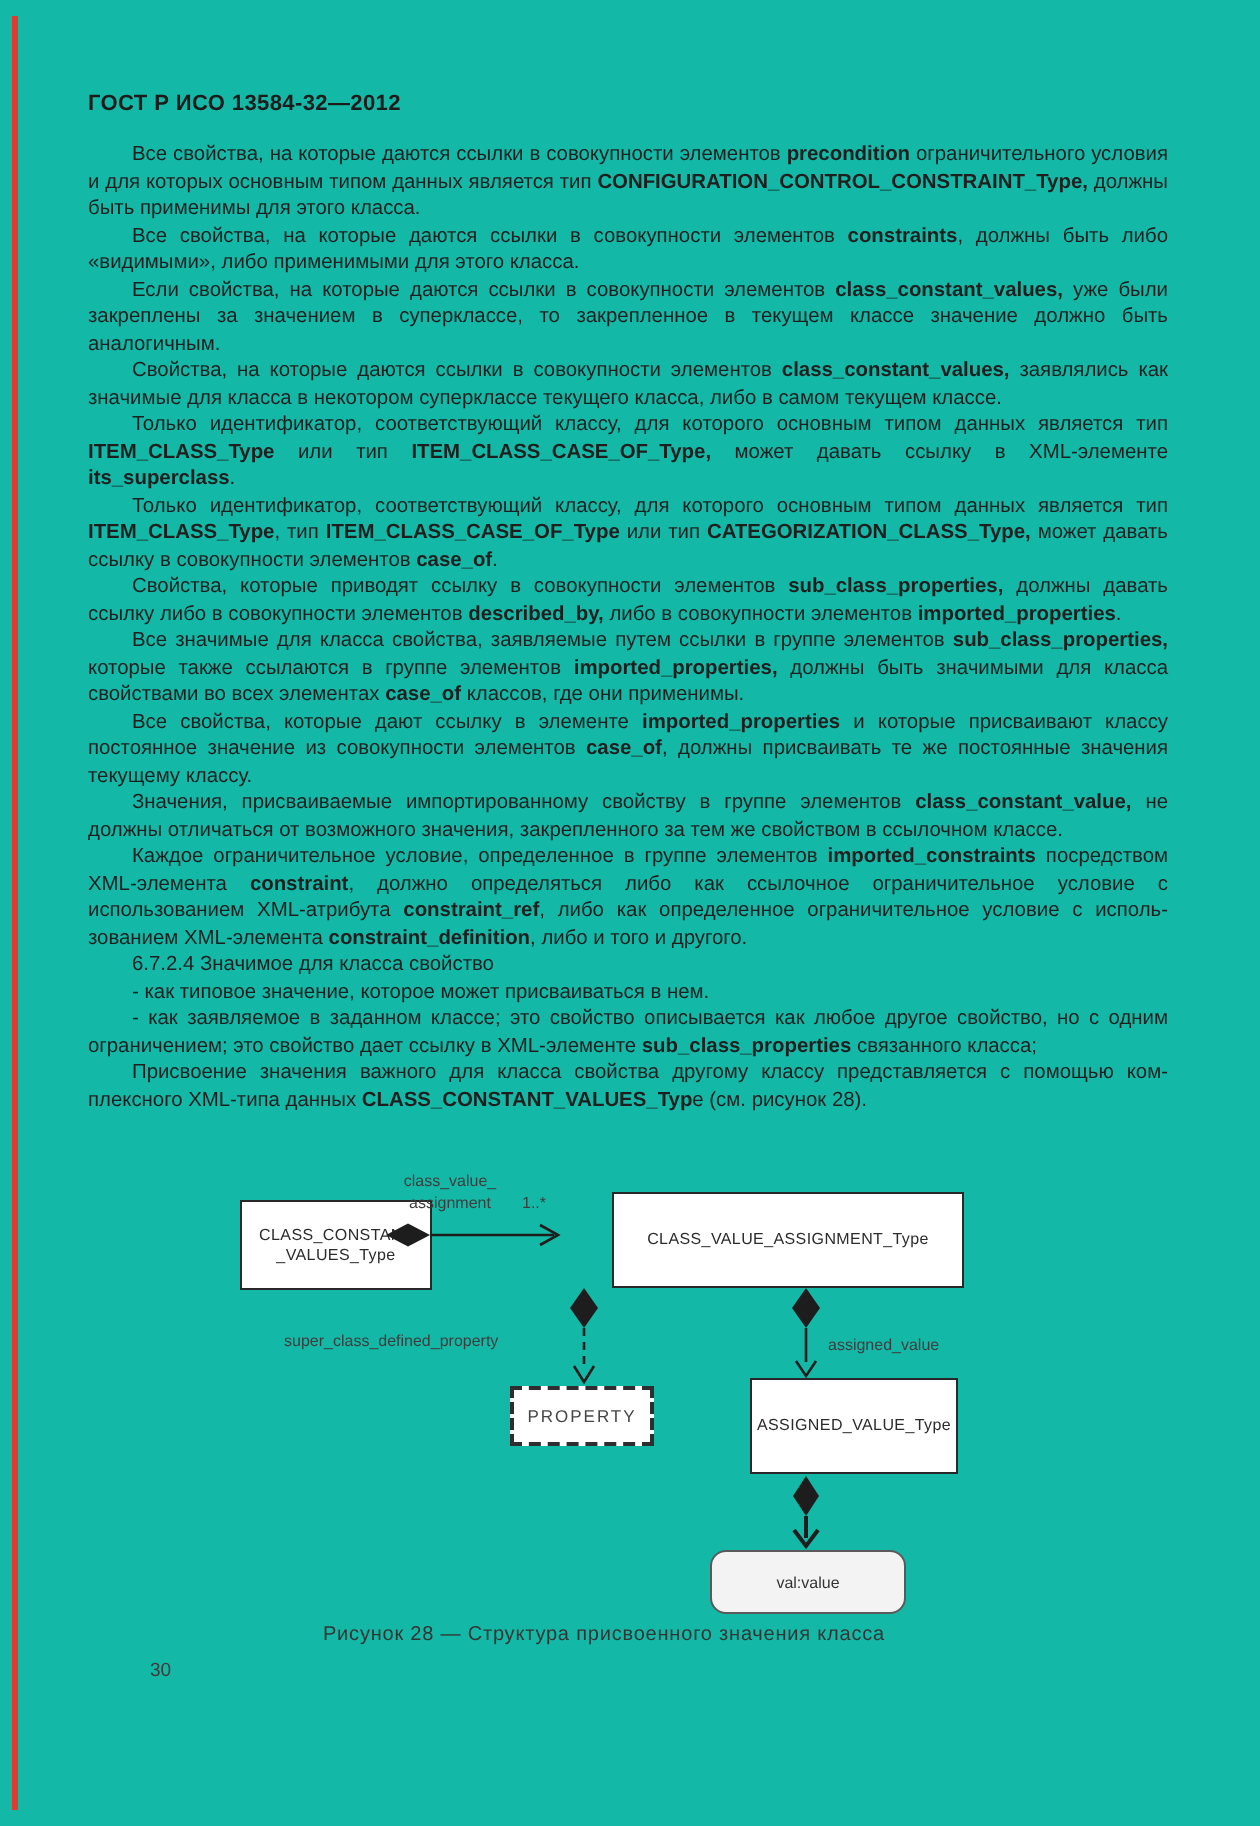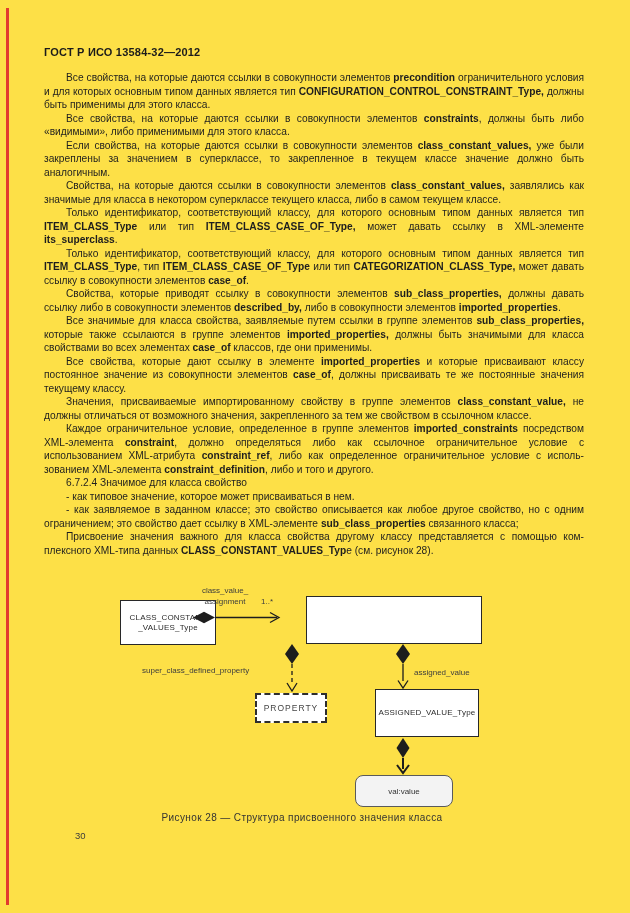--- a/index.html
+++ b/index.html
@@ -1,17 +1,17 @@
 <!DOCTYPE html>
 <html><head>
 <meta charset="utf-8">
 <style>
   html,body { margin:0; padding:0; background:#ffffff; }
   .page {
-    position:relative; width:630px; height:913px; background:#fde047;
+    position:relative; width:630px; height:913px; background:#14b8a6;
     font-family:"Liberation Sans", sans-serif; overflow:hidden; color:#1e1e1e;
   }
   .red-rule { position:absolute; left:6px; top:8px; width:3px; height:897px; background:#e23b2e; }
   .doc-header {
     position:absolute; left:44px; top:46px; font-size:11px; font-weight:bold;
     color:#1b1b1b; letter-spacing:0.2px; white-space:nowrap;
   }
   .body-text {
     position:absolute; left:44px; top:71px; width:540px;
     font-size:10.2px; line-height:13.5px; text-align:justify; color:#1e1e1e;
@@ -90,20 +90,21 @@
   <div class="figure">
 
     <div class="uml-box box-ccv">
       <div class="uml-main">CLASS_CONSTANT
 _VALUES_Type</div>
       <div class="uml-strip"></div>
       <div class="uml-strip"></div>
     </div>
 
     <div class="uml-box box-cva">
+      <div class="uml-main">CLASS_VALUE_ASSIGNMENT_Type</div>
       <div class="uml-strip"></div>
     </div>
 
     <div class="box-prop">PROPERTY</div>
 
     <div class="uml-box box-avt">
       <div class="uml-main">ASSIGNED_VALUE_Type</div>
       <div class="uml-strip"></div>
     </div>
 

